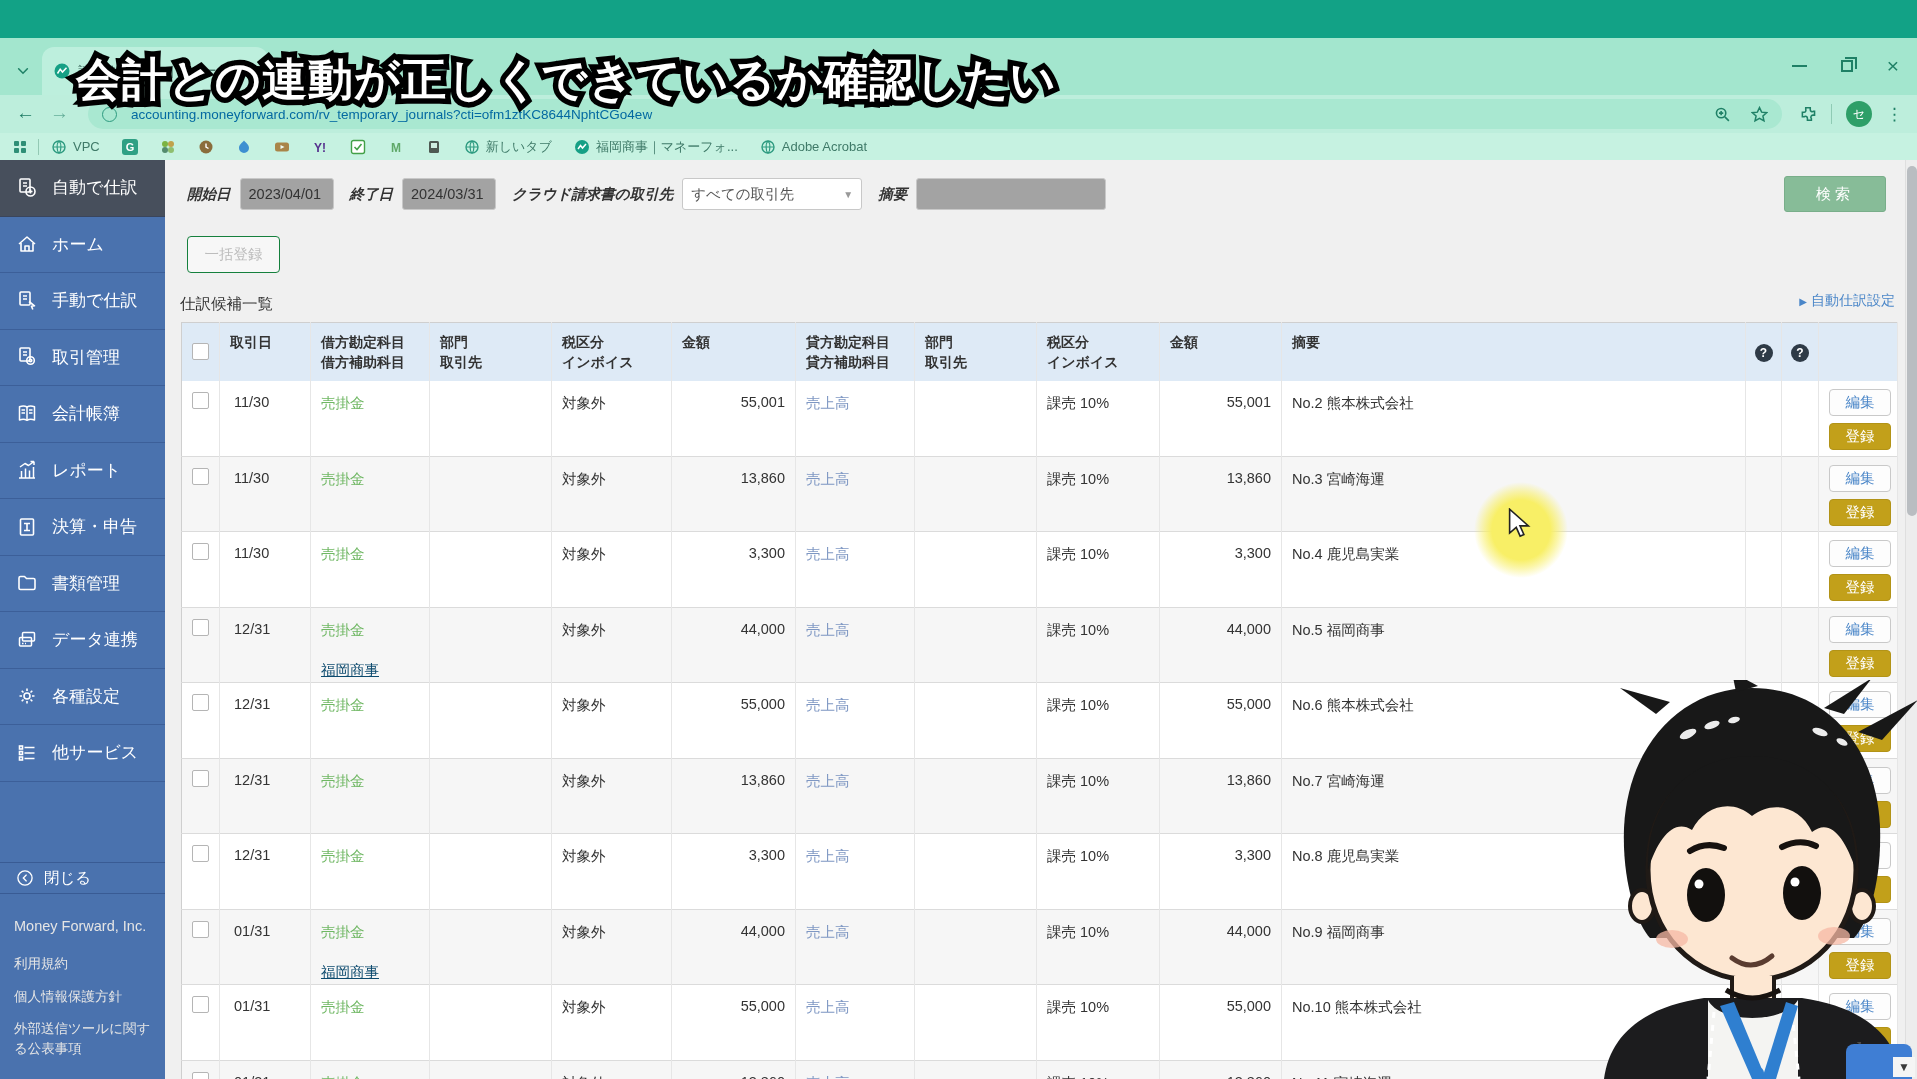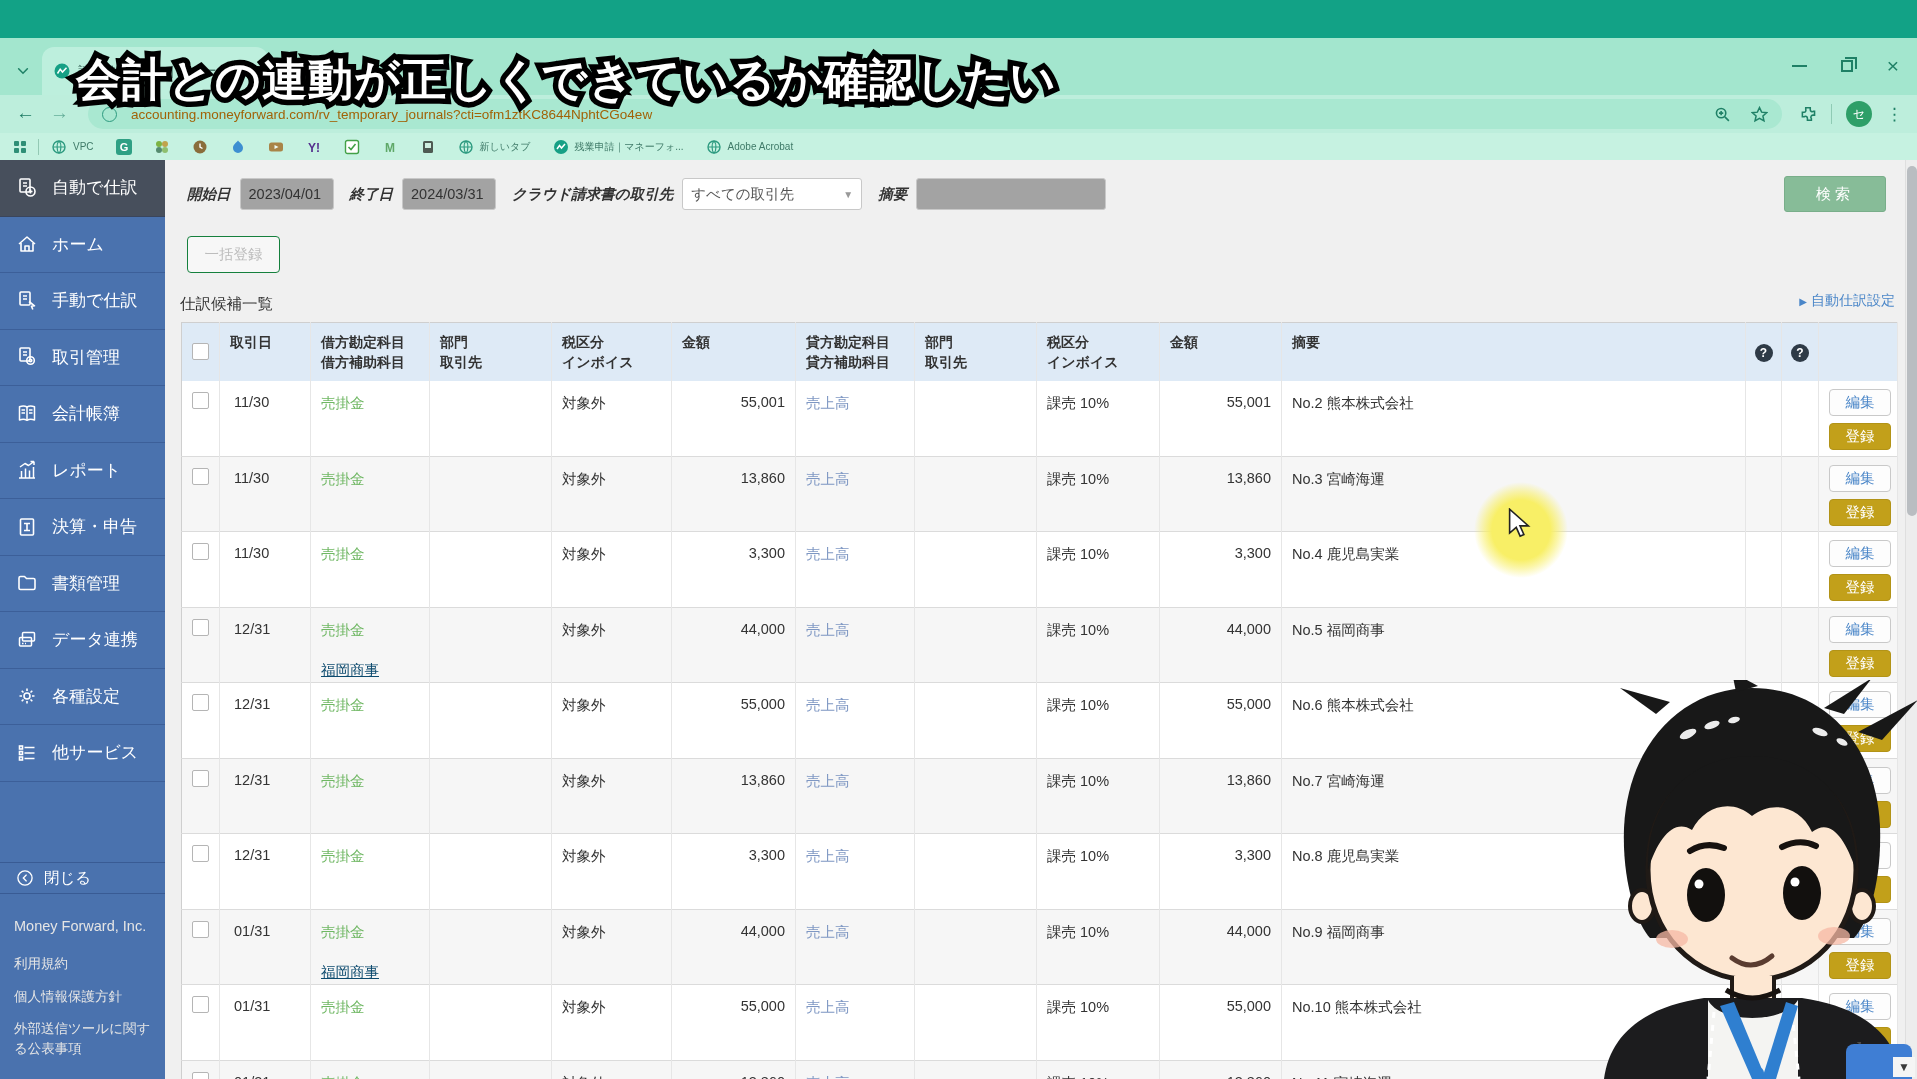--- a/index.html
+++ b/index.html
@@ -17,31 +17,31 @@
   .win-controls { position:absolute; right:18px; top:20px; display:flex; gap:34px; align-items:center; }
   .win-min { width:15px; height:2px; background:#1F8066; }
   .win-max { width:12px; height:12px; border:2px solid #1F8066; position:relative; background:transparent; }
   .win-max::before { content:""; position:absolute; left:2px; top:-5px; width:10px; height:10px; border-top:2px solid #1F8066; border-right:2px solid #1F8066; }
   .win-close { font-size:21px; color:#1F8066; line-height:16px; }
 
   .toolbar { position:absolute; left:0; top:95px; width:100%; height:38px; background:#BDEEDC; }
   .nav-btn { position:absolute; top:7px; font-size:19px; color:#1C7A63; }
   .url-pill { position:absolute; left:88px; top:4px; width:1694px; height:30px; background:#A9E8D1; border-radius:15px; display:flex; align-items:center; padding:0 14px; }
   .site-info-icon { width:15px; height:15px; border:1.6px solid #2E9B80; border-radius:50%; margin-right:14px; flex:none; }
-  .url-text { font-size:13.5px; color:#a16207; white-space:nowrap; overflow:hidden; flex:1; }
+  .url-text { font-size:13.5px; color:#0369a1; white-space:nowrap; overflow:hidden; flex:1; }
   .pill-icons { display:flex; gap:20px; margin-left:12px; }
   .tb-right { position:absolute; right:14px; top:6px; display:flex; align-items:center; gap:14px; }
   .tb-sep { width:1px; height:20px; background:#8FCBB4; }
   .profile-circle { width:26px; height:26px; border-radius:50%; background:#2E9F68; color:#fff; font-size:12px; display:flex; align-items:center; justify-content:center; }
   .menu-dots { font-size:17px; color:#1F8066; }
 
   .bookmarks { position:absolute; left:0; top:133px; width:100%; height:27px; background:#C6F2E1; display:flex; align-items:center; padding-left:12px; }
   .bm-sep { width:1px; height:16px; background:#93C9B4; margin:0 12px 0 10px; }
   .bm { display:flex; align-items:center; gap:6px; margin-right:22px; }
-  .bm-label { font-size:10px; color:#3F7A68; white-space:nowrap; }
+  .bm-label { font-size:13px; color:#3F7A68; white-space:nowrap; }
   .icn { display:inline-flex; align-items:center; justify-content:center; }
   .icn svg { display:block; }
 
   
   .sidebar { position:absolute; left:0; top:160px; width:165px; height:919px; background:#4A72AE; }
   .nav-item { height:56.5px; display:flex; align-items:center; gap:13px; padding-left:15px; border-bottom:1px solid rgba(20,40,90,0.25); }
   .nav-item.active { background:#474F5C; }
   .nav-label { color:#fff; font-size:17px; white-space:nowrap; }
   .side-close { position:absolute; left:0; top:702px; width:100%; height:32px; border-top:1px solid rgba(20,40,90,0.3); border-bottom:1px solid rgba(20,40,90,0.3); display:flex; align-items:center; gap:9px; padding-left:15px; }
   .side-close .nav-label { font-size:15.5px; }
@@ -266,21 +266,21 @@
           </span>
           <span class="bm-label">新しいタブ</span>
         </span>
         <span class="bm">
           <span class="icn">
             <svg width="16" height="16" viewBox="0 0 16 16">
               <circle cx="8" cy="8" r="7" fill="#16A085"></circle>
               <path d="M4 10 L6.5 6.5 L8.5 9 L12 5" stroke="#fff" stroke-width="1.5" fill="none"></path>
             </svg>
           </span>
-          <span class="bm-label">残業申請｜マネーフォ...</span>
+          <span class="bm-label">福岡商事｜マネーフォ...</span>
         </span>
         <span class="bm">
           <span class="icn">
             <svg width="16" height="16" viewBox="0 0 16 16">
               <circle cx="8" cy="8" r="6" stroke="#2E9B80" fill="none" stroke-width="1.4"></circle>
               <path d="M2 8 H14 M8 2 C5.5 4 5.5 12 8 14 C10.5 12 10.5 4 8 2" stroke="#2E9B80" fill="none" stroke-width="1.1"></path>
             </svg>
           </span>
           <span class="bm-label">Adobe Acrobat</span>
         </span>

